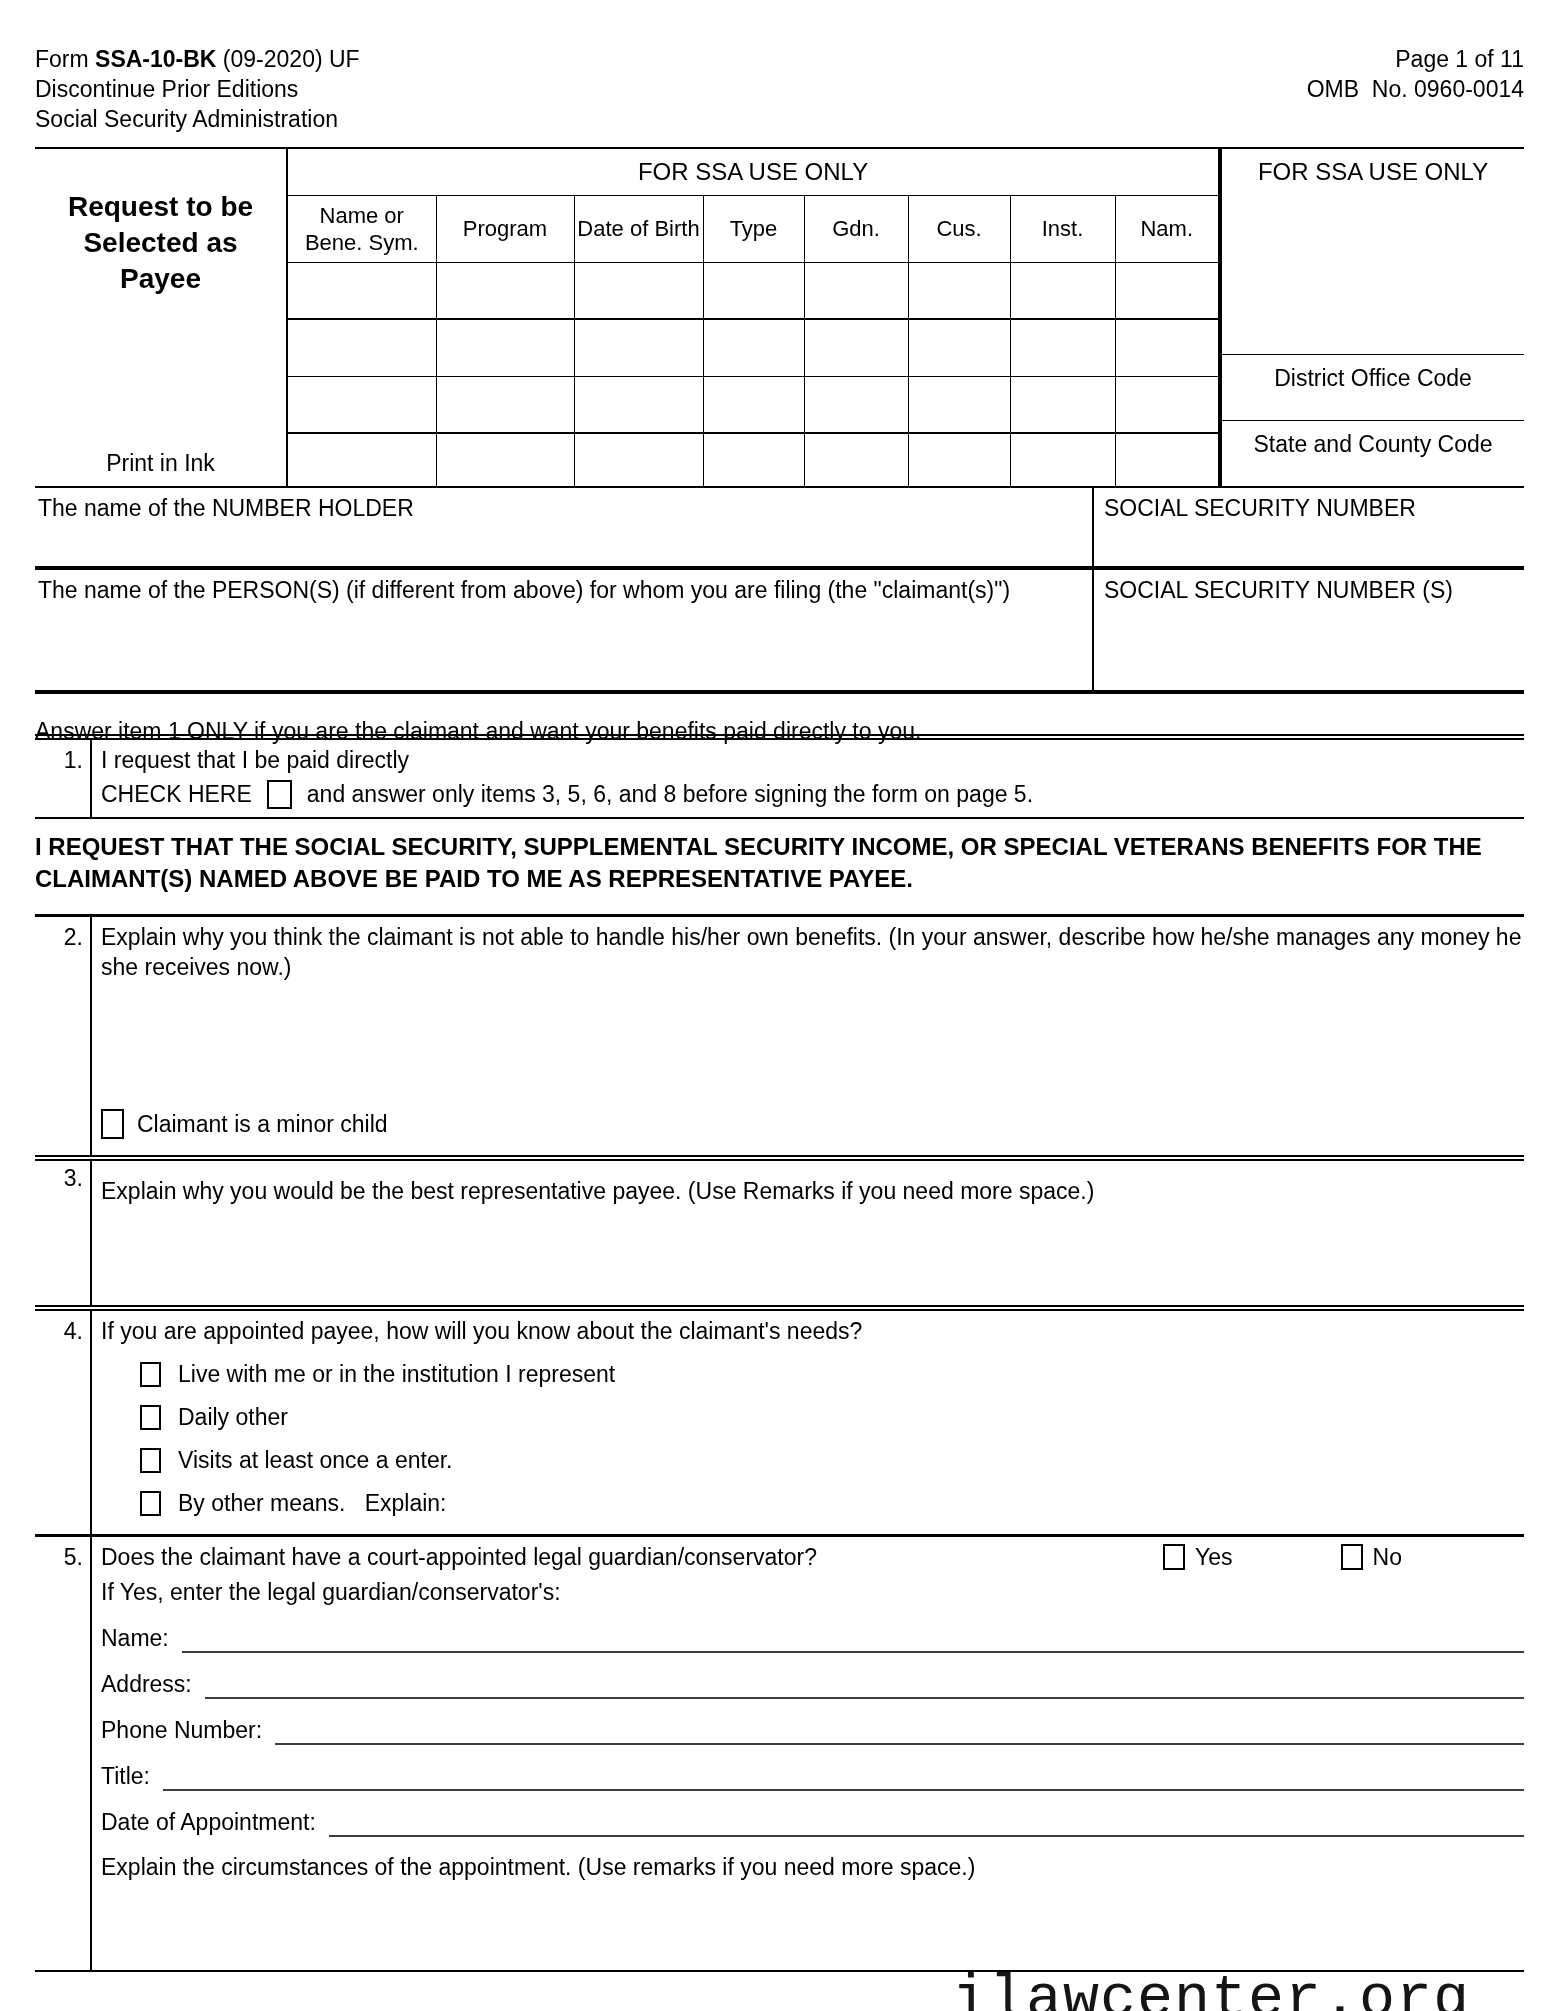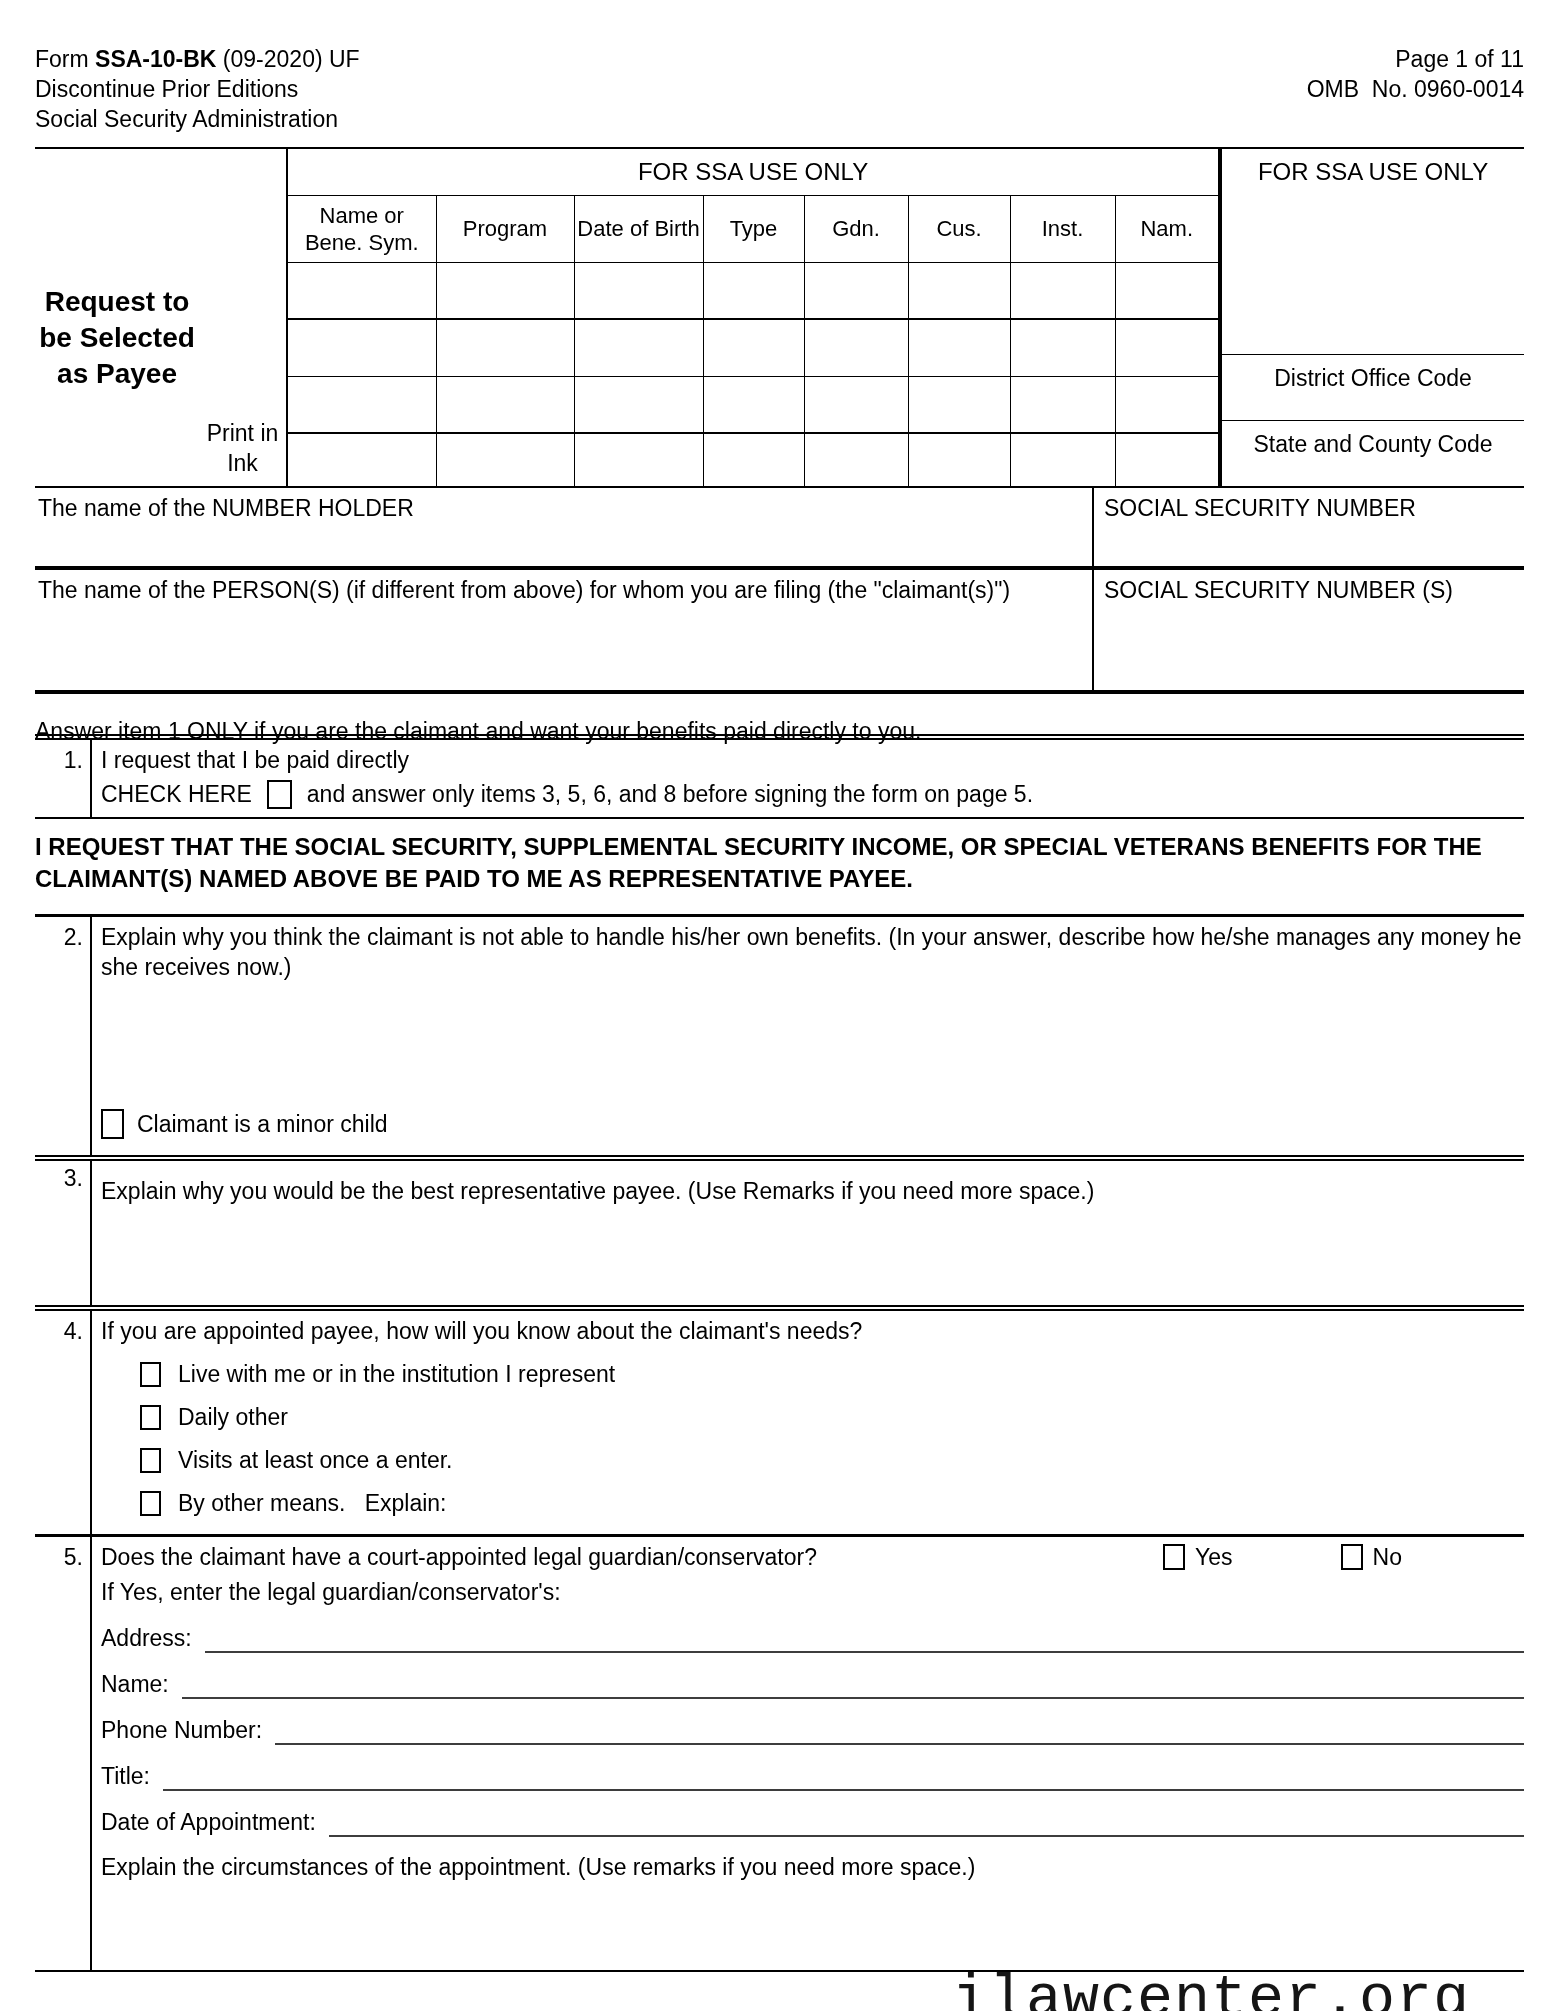--- a/index.html
+++ b/index.html
@@ -12,21 +12,21 @@
   .mx { margin-left:35px; margin-right:30px; }
 
   
   .header-row { height:147px; padding:44px 30px 0 35px; display:flex; justify-content:space-between; }
   .header-right { text-align:right; }
   .b { font-weight:bold; }
   .pre { white-space:pre; }
 
   
   .top-region { height:341px; display:flex; border-top:2px solid #000; border-bottom:2px solid #000; }
-  .title-cell { width:251px; flex:none; display:flex; flex-direction:row; align-items:center; text-align:center; }
+  .title-cell { width:251px; flex:none; display:flex; flex-direction:column; align-items:center; text-align:center; }
   .form-title { margin-top:40px; font-weight:bold; font-size:28px; line-height:36px; width:205px; }
   .print-ink { margin-top:auto; margin-bottom:8px; }
 
   table.ssa-grid { width:932px; flex:none; border-collapse:collapse; table-layout:fixed;
                    border-left:2px solid #000; border-right:2px solid #000; }
   .ssa-grid td, .ssa-grid th { border:1.5px solid #000; font-weight:normal; text-align:center;
                    vertical-align:middle; padding:0 2px; font-size:22px; line-height:27px; }
   .grid-head td { font-size:24px; height:46px; border-top:none; }
   .col-heads th { height:67px; }
   .grid-empty td { height:57px; }
@@ -265,25 +265,25 @@
             <span>Yes</span>
           </span>
           <span class="yn yn-no">
             <span class="checkbox"></span>
             <span>No</span>
           </span>
         </span>
       </div>
       <div class="if-yes">If Yes, enter the legal guardian/conservator's:</div>
       <div class="field-row">
+        <span class="field-label">Name:</span>
+        <span class="field-line"></span>
+      </div>
+      <div class="field-row">
         <span class="field-label">Address:</span>
-        <span class="field-line"></span>
-      </div>
-      <div class="field-row">
-        <span class="field-label">Name:</span>
         <span class="field-line"></span>
       </div>
       <div class="field-row">
         <span class="field-label">Phone Number:</span>
         <span class="field-line"></span>
       </div>
       <div class="field-row">
         <span class="field-label">Title:</span>
         <span class="field-line"></span>
       </div>

